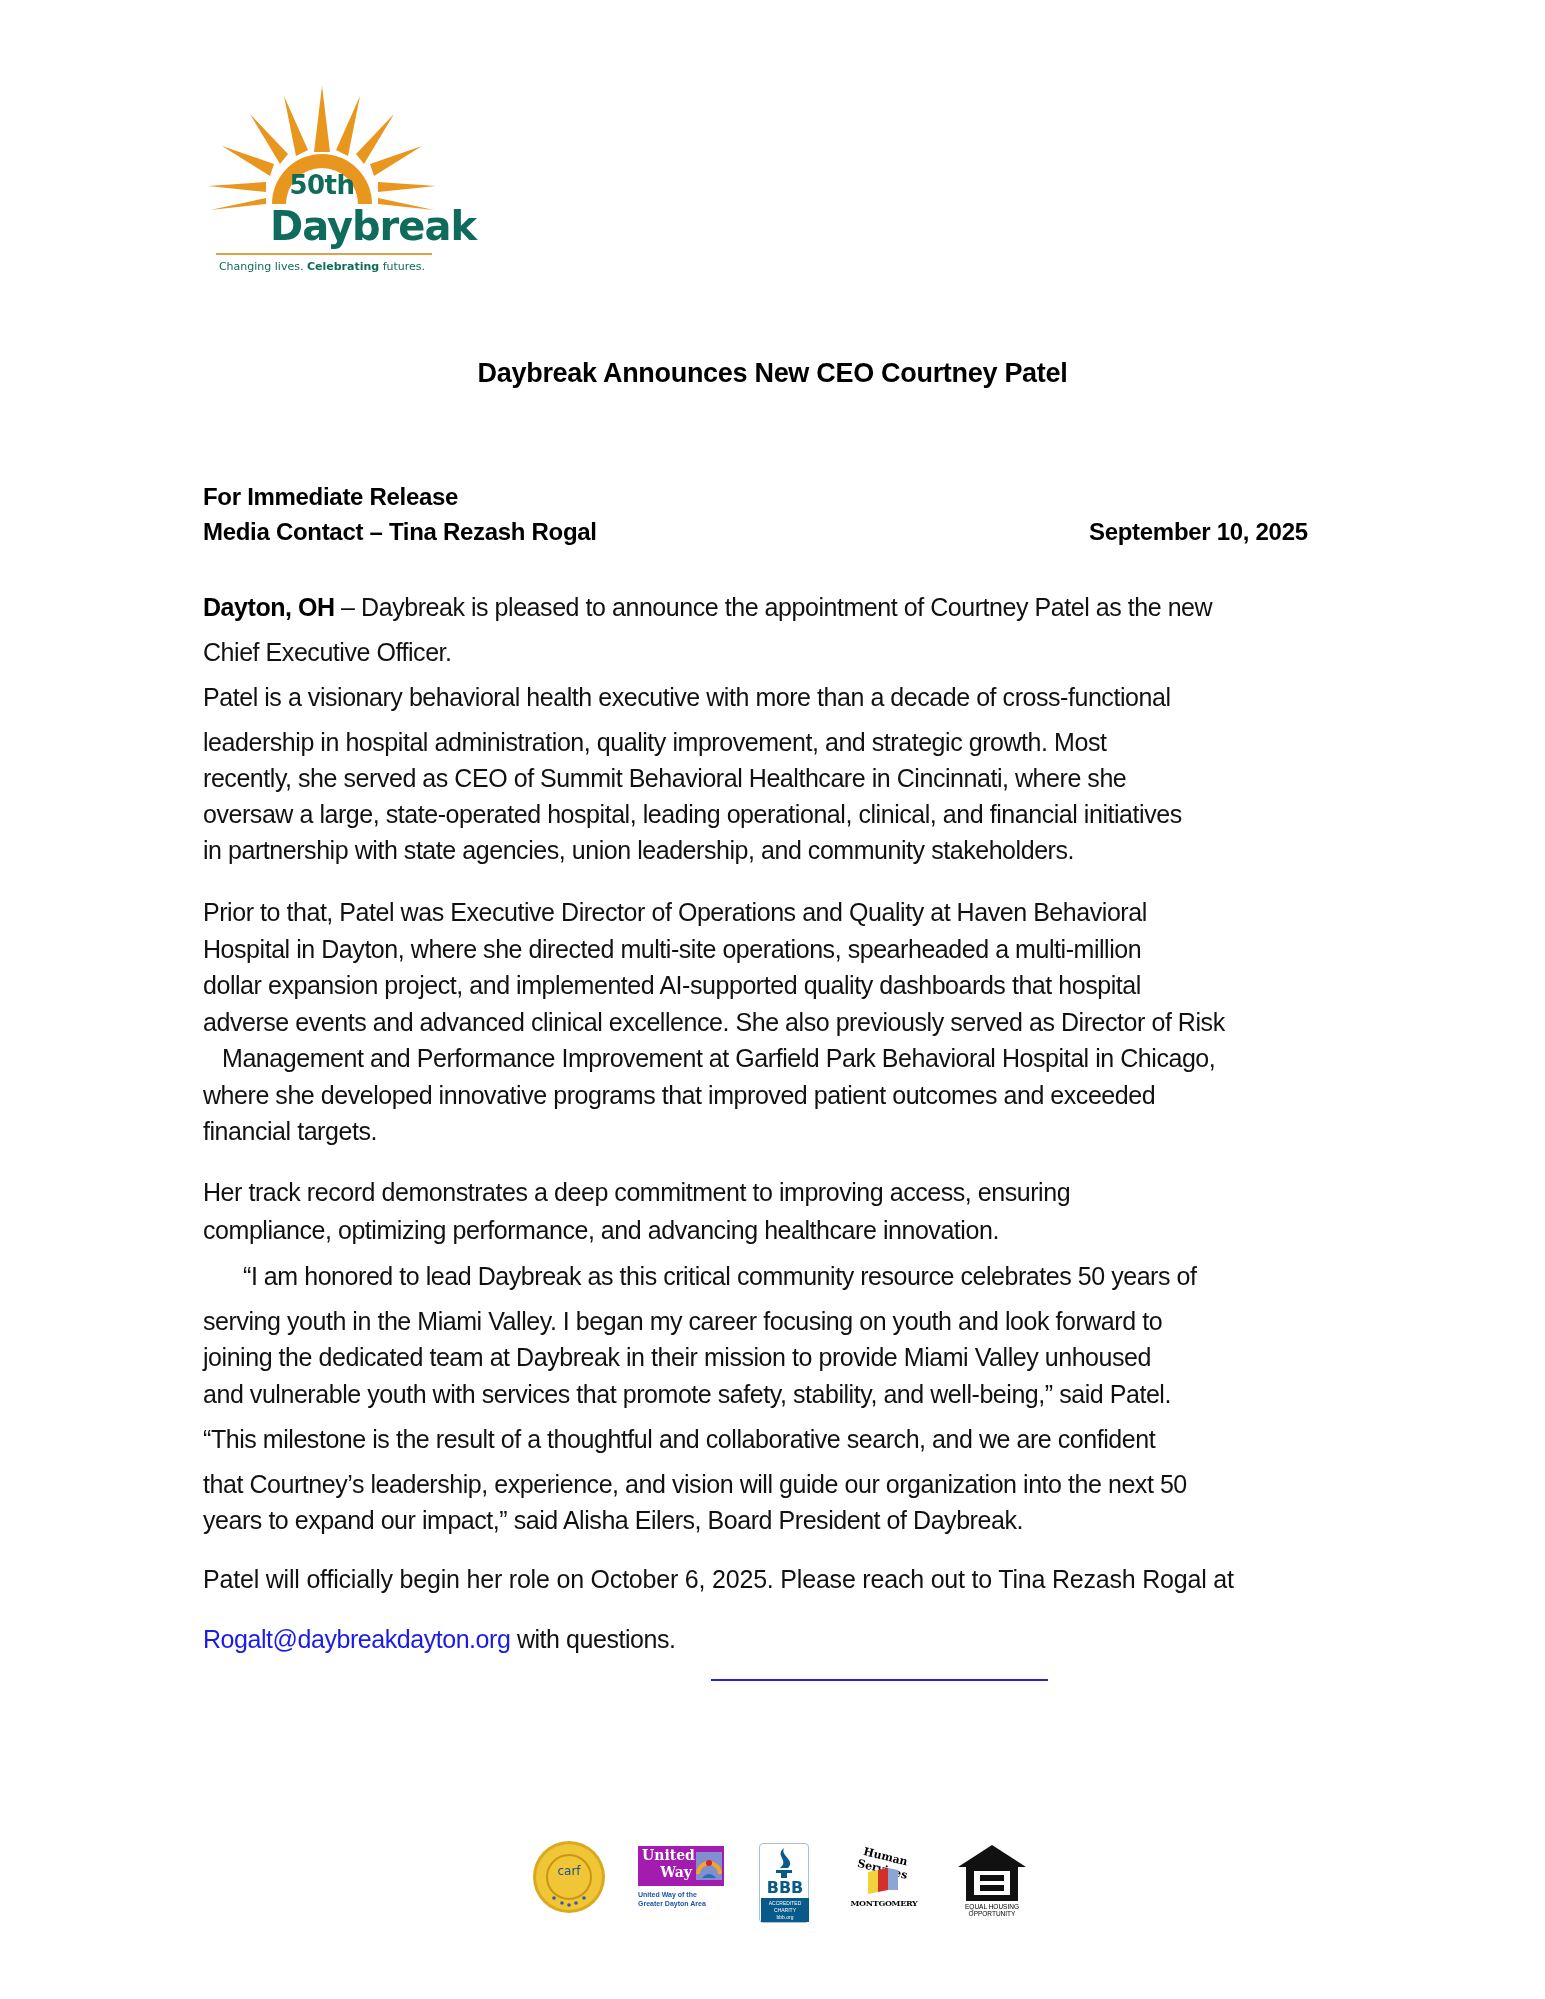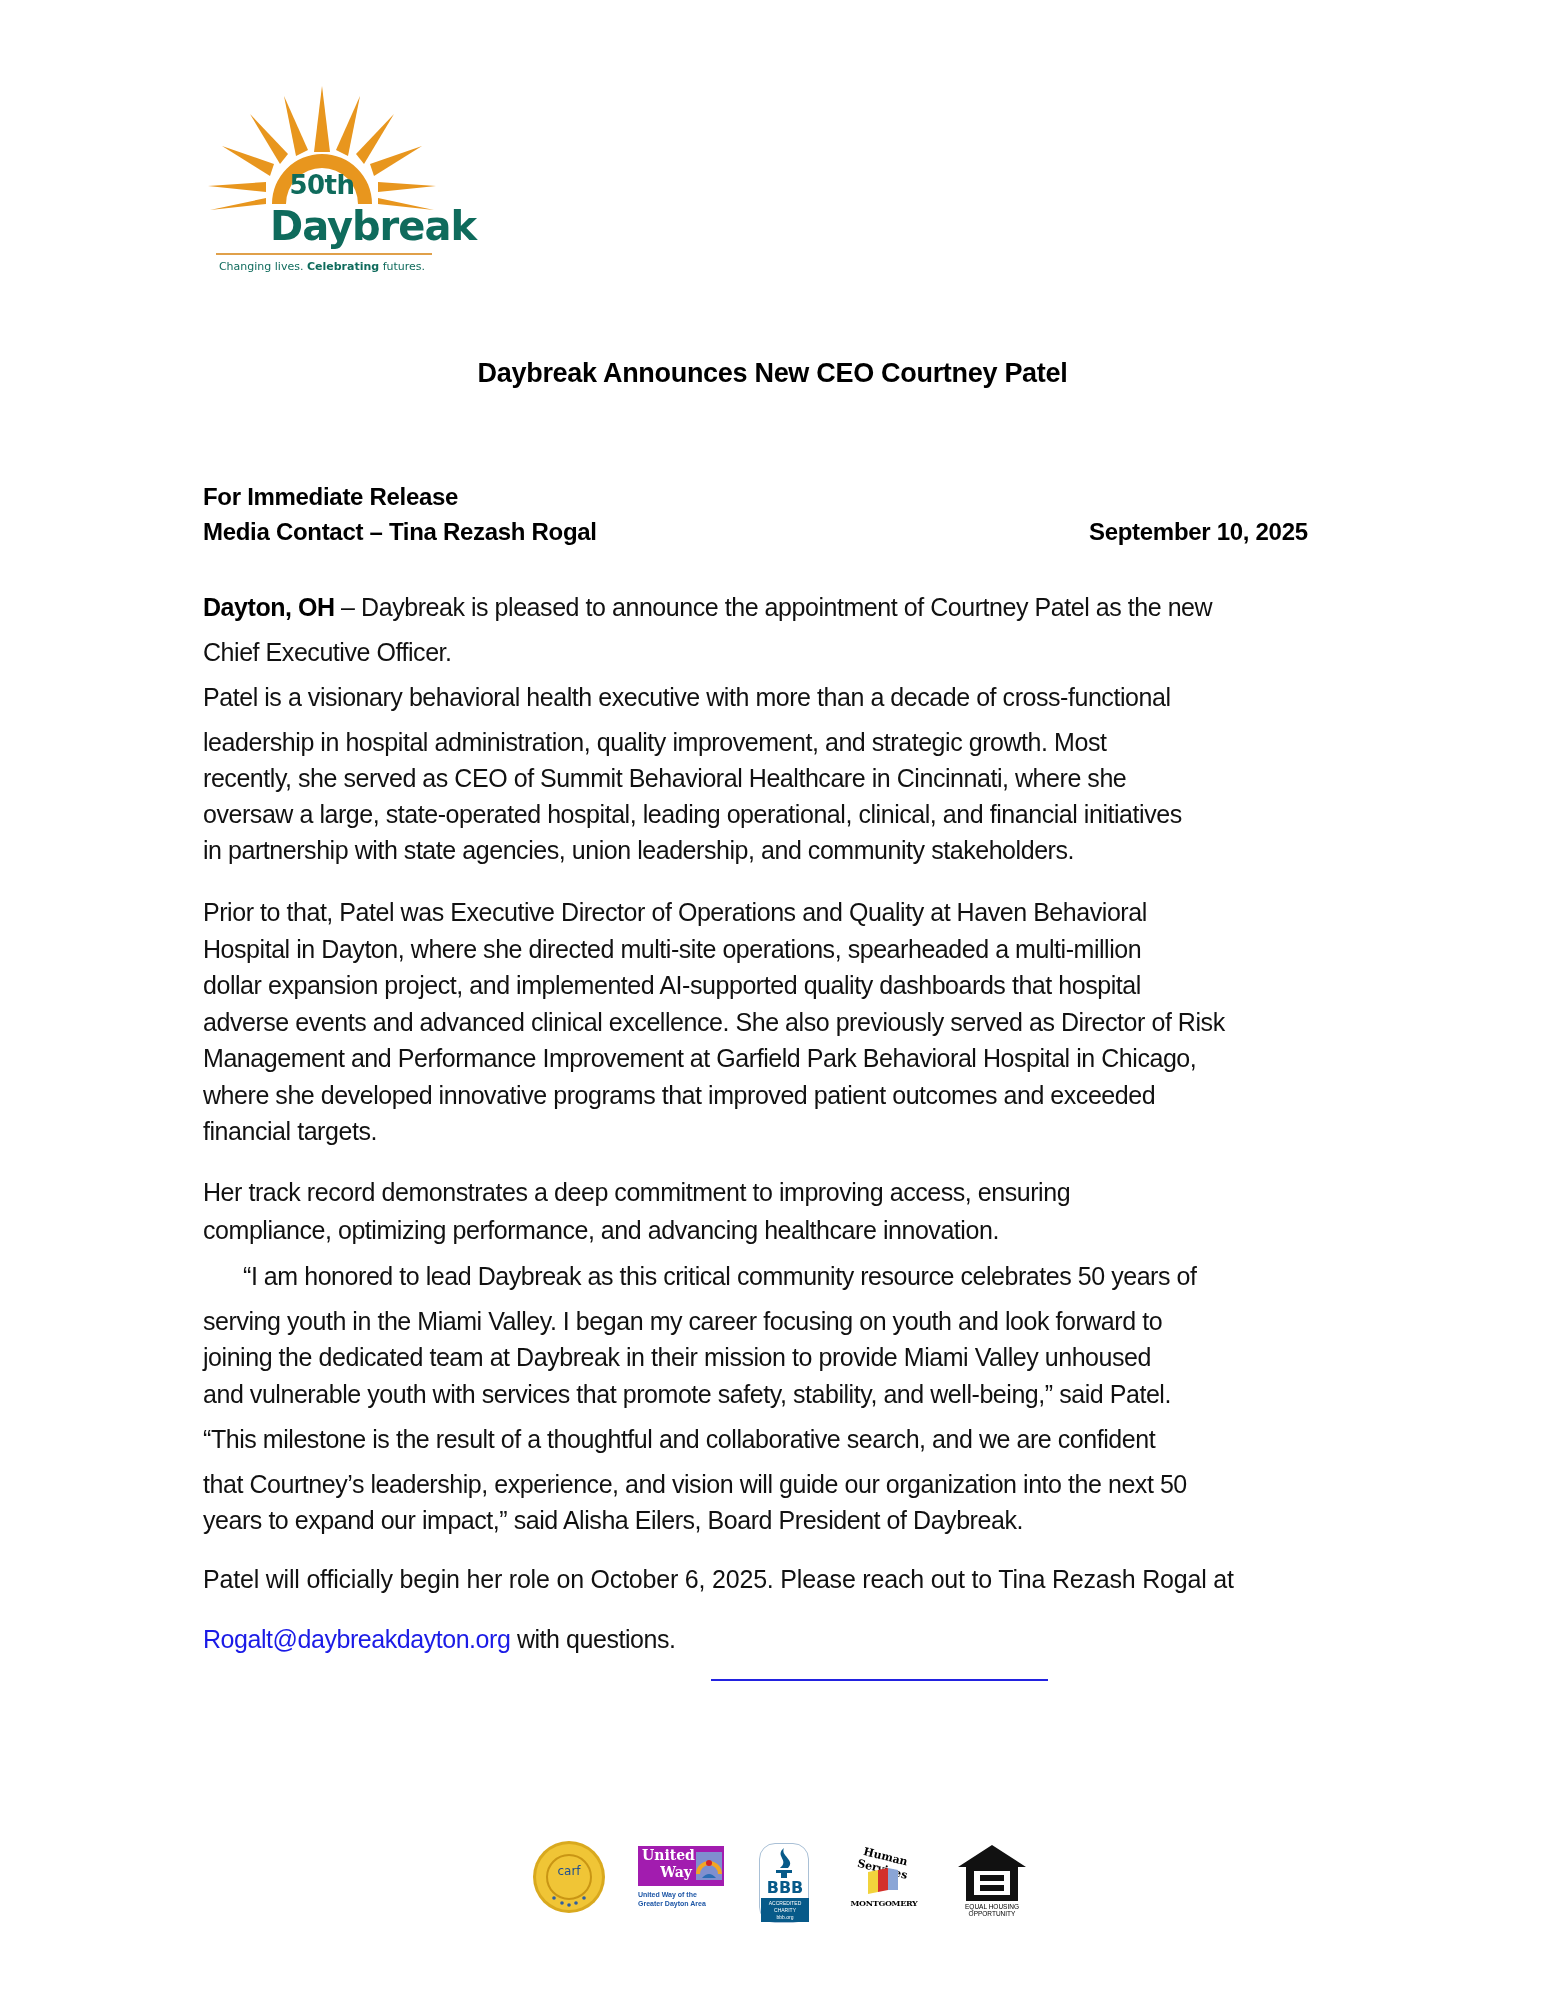--- a/index.html
+++ b/index.html
@@ -44,21 +44,21 @@
                   font-size: 12px; color: #1f4f8f; font-family: "DejaVu Sans", sans-serif; }
     .uw { left: 638px; top: 1846px; width: 86px; height: 62px; }
     .uw-box { position: absolute; left: 0; top: 0; width: 86px; height: 40px; background: #a21caf; }
     .uw-text { position: absolute; left: 4px; top: 1px; width: 50px; color: #fff; font-family: "DejaVu Serif", serif;
                font-weight: bold; font-size: 14px; line-height: 17px; text-align: right; }
     .uw-sun { position: absolute; left: 58px; top: 6px; width: 26px; height: 28px; background: #7f8fcf; }
     .uw-sub { position: absolute; left: 0; top: 44px; width: 100px; font-size: 7px; font-weight: bold;
               color: #1d56a6; line-height: 9px; }
     .bbb { left: 759px; top: 1843px; width: 50px; height: 80px; }
     .bbb-box { position: absolute; left: 0; top: 0; width: 48px; height: 78px; border: 1px solid #a9c0d6;
-               border-radius: 16px; background: #fff; }
+               border-radius: 4px; background: #fff; }
     .bbb-letters { position: absolute; left: 2px; top: 34px; width: 46px; text-align: center; color: #075a89;
                    font-weight: bold; font-size: 16px; font-family: "DejaVu Sans", sans-serif; }
     .bbb-band { position: absolute; left: 1px; top: 54px; width: 48px; height: 24px; background: #075a89;
                 color: #fff; font-size: 5px; text-align: center; line-height: 7px; padding-top: 2px; box-sizing: border-box; }
     .hs { left: 836px; top: 1846px; width: 96px; height: 74px; }
     .hs-arc { position: absolute; left: 0; top: 0; width: 96px; text-align: center; font-family: "DejaVu Serif", serif;
               font-weight: bold; font-size: 11px; }
     .hs-flag { position: absolute; left: 32px; top: 22px; width: 30px; height: 26px; }
     .hs-county { position: absolute; left: 0; top: 52px; width: 96px; text-align: center; font-size: 8px; font-weight: bold;
                  font-family: "DejaVu Serif", serif; letter-spacing: -0.3px; }
@@ -106,21 +106,21 @@
   <div class="line" style="top:683px;">Patel is a visionary behavioral health executive with more than a decade of cross-functional</div>
   <div class="line" style="top:728px;">leadership in hospital administration, quality improvement, and strategic growth. Most</div>
   <div class="line" style="top:764px;">recently, she served as CEO of Summit Behavioral Healthcare in Cincinnati, where she</div>
   <div class="line" style="top:800px;text-align:center;">oversaw a large, state-operated hospital, leading operational, clinical, and financial initiatives</div>
   <div class="line" style="top:836px;">in partnership with state agencies, union leadership, and community stakeholders.</div>
 
   <div class="line" style="top:898px;">Prior to that, Patel was Executive Director of Operations and Quality at Haven Behavioral</div>
   <div class="line" style="top:935px;">Hospital in Dayton, where she directed multi-site operations, spearheaded a multi-million</div>
   <div class="line" style="top:971px;">dollar expansion project, and implemented AI-supported quality dashboards that hospital</div>
   <div class="line" style="top:1008px;">adverse events and advanced clinical excellence. She also previously served as Director of Risk</div>
-  <div class="line" style="top:1044px;">Management and Performance Improvement at Garfield Park Behavioral Hospital in Chicago,</div>
+  <div class="line" style="top:1044px;margin-left:19px;">Management and Performance Improvement at Garfield Park Behavioral Hospital in Chicago,</div>
   <div class="line" style="top:1081px;">where she developed innovative programs that improved patient outcomes and exceeded</div>
   <div class="line" style="top:1117px;">financial targets.</div>
 
   <div class="line" style="top:1178px;">Her track record demonstrates a deep commitment to improving access, ensuring</div>
   <div class="line" style="top:1216px;">compliance, optimizing performance, and advancing healthcare innovation.</div>
   <div class="line" style="top:1262px;margin-left:40px;">“I am honored to lead Daybreak as this critical community resource celebrates 50 years of</div>
   <div class="line" style="top:1307px;">serving youth in the Miami Valley. I began my career focusing on youth and look forward to</div>
   <div class="line" style="top:1343px;">joining the dedicated team at Daybreak in their mission to provide Miami Valley unhoused</div>
   <div class="line" style="top:1380px;">and vulnerable youth with services that promote safety, stability, and well-being,” said Patel.</div>
   <div class="line" style="top:1425px;">“This milestone is the result of a thoughtful and collaborative search, and we are confident</div>

